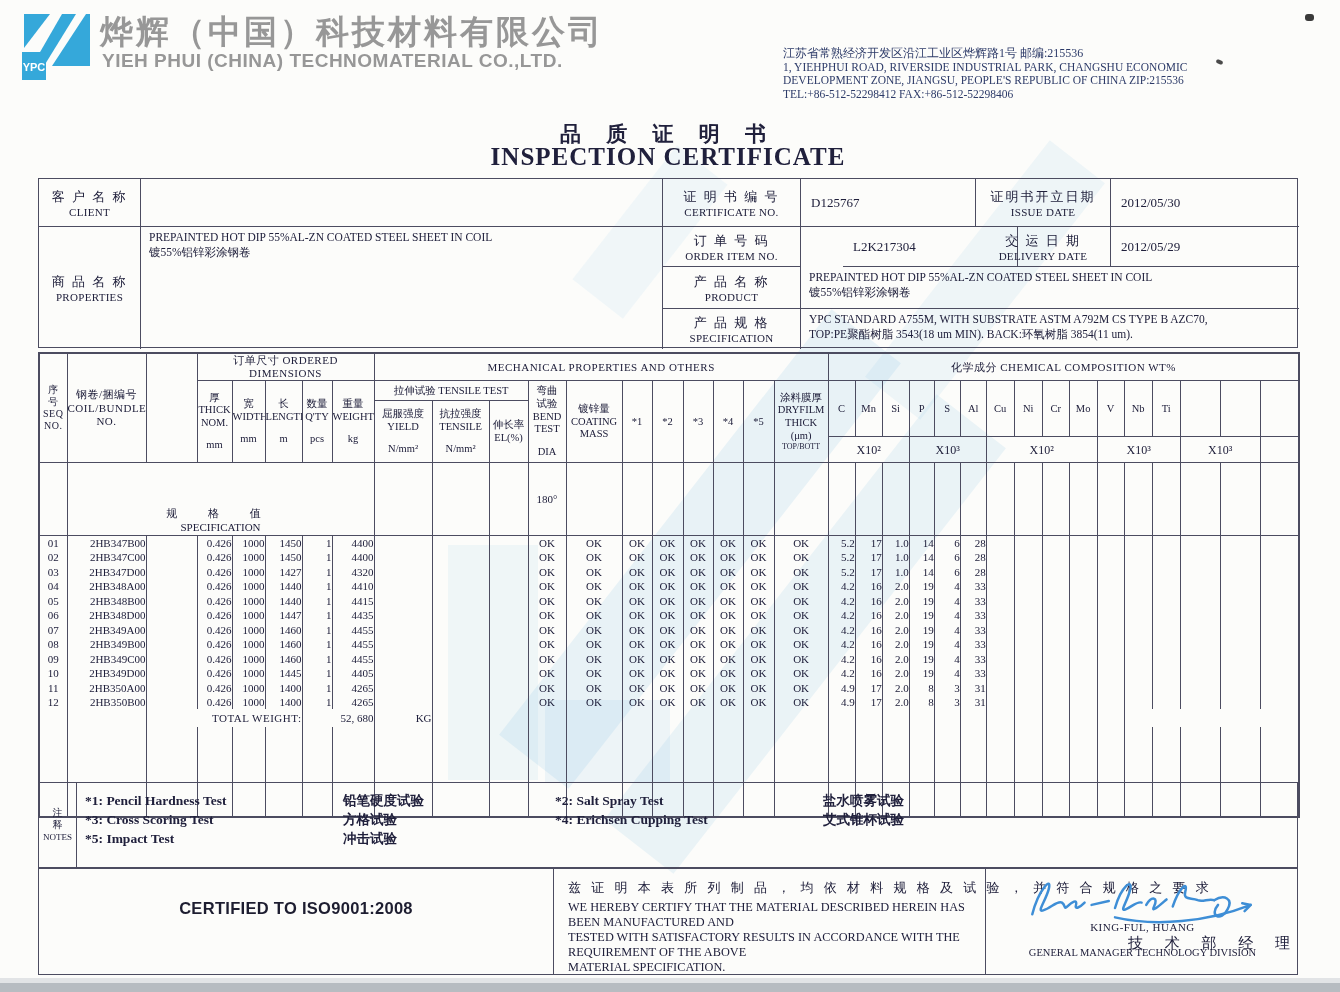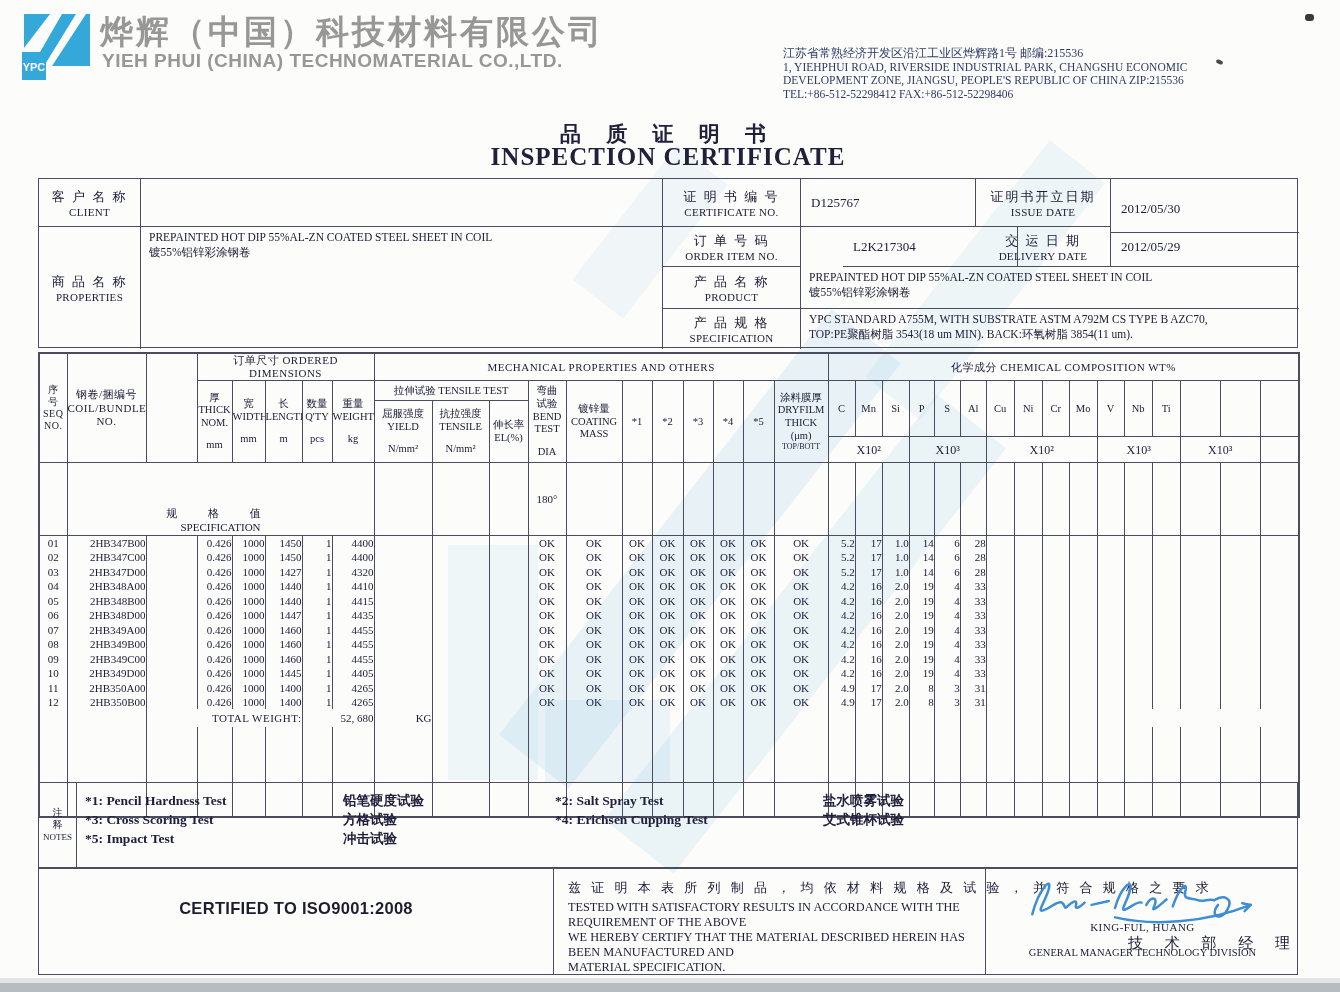--- a/index.html
+++ b/index.html
@@ -137,21 +137,21 @@
 
     <div class="ic lab br bb" style="left:624px;top:0;width:138px;height:48px;" data-interactable="false">
       <span class="cn" data-interactable="false">证 明 书 编 号</span>
       <span class="en" data-interactable="false">CERTIFICATE NO.</span>
     </div>
     <div class="ic br bb val" style="left:762px;top:0;width:175px;height:48px;" data-interactable="false">D125767</div>
     <div class="ic lab br bb" style="left:937px;top:0;width:135px;height:48px;" data-interactable="false">
       <span class="cn" data-interactable="false">证明书开立日期</span>
       <span class="en" data-interactable="false">ISSUE DATE</span>
     </div>
-    <div class="ic bb val" style="left:1072px;top:6px;width:188px;height:48px;" data-interactable="false">2012/05/30</div>
+    <div class="ic bb val" style="left:1072px;top:0;width:188px;height:48px;" data-interactable="false">2012/05/30</div>
 
     <div class="ic lab br bb" style="left:624px;top:48px;width:138px;height:40px;" data-interactable="false">
       <span class="cn" data-interactable="false">订 单 号 码</span>
       <span class="en" data-interactable="false">ORDER ITEM NO.</span>
     </div>
     <div class="ic br bb val" style="left:804px;top:48px;width:175px;height:40px;" data-interactable="false">L2K217304</div>
     <div class="ic lab br bb" style="left:937px;top:48px;width:135px;height:40px;" data-interactable="false">
       <span class="cn" data-interactable="false">交 运 日 期</span>
       <span class="en" data-interactable="false">DELIVERY DATE</span>
     </div>
@@ -900,22 +900,22 @@
     </div>
   </div>
 
   <div class="abs foot" data-interactable="false">
     <div class="fc1" data-interactable="false">
       <div class="iso" data-interactable="false">CERTIFIED TO ISO9001:2008</div>
     </div>
     <div class="fc2" data-interactable="false">
       <div class="cert-cn" data-interactable="false">兹 证 明 本 表 所 列 制 品 ， 均 依 材 料 规 格 及 试 验 ， 并 符 合 规 格 之 要 求</div>
       <div class="cert-en" data-interactable="false">
+        <div data-interactable="false">WE HEREBY CERTIFY THAT THE MATERIAL  DESCRIBED  HEREIN  HAS  BEEN  MANUFACTURED  AND</div>
         <div data-interactable="false">TESTED WITH SATISFACTORY RESULTS IN ACCORDANCE WITH THE REQUIREMENT OF  THE  ABOVE</div>
-        <div data-interactable="false">WE HEREBY CERTIFY THAT THE MATERIAL  DESCRIBED  HEREIN  HAS  BEEN  MANUFACTURED  AND</div>
         <div data-interactable="false">MATERIAL SPECIFICATION.</div>
       </div>
     </div>
     <div class="fc3" data-interactable="false">
       <svg class="sig-svg" data-interactable="false" viewBox="0 0 300 82" width="300" height="64">
         <g fill="none" stroke="#3e8ed6" stroke-width="3.2" stroke-linecap="round" stroke-linejoin="round">
           <path d="M12 58 C20 26 38 8 33 26 C29 41 17 56 26 53 C36 50 44 40 50 43 C55 46 52 53 57 48 C63 42 70 38 68 46 C66 53 73 49 79 43"></path>
           <path d="M88 46 L110 41"></path>
           <path d="M118 50 C126 22 142 10 137 28 C133 43 124 54 131 52 C139 49 146 41 152 43"></path>
           <path d="M158 46 C165 34 174 36 168 48 C163 58 178 44 184 39"></path>

